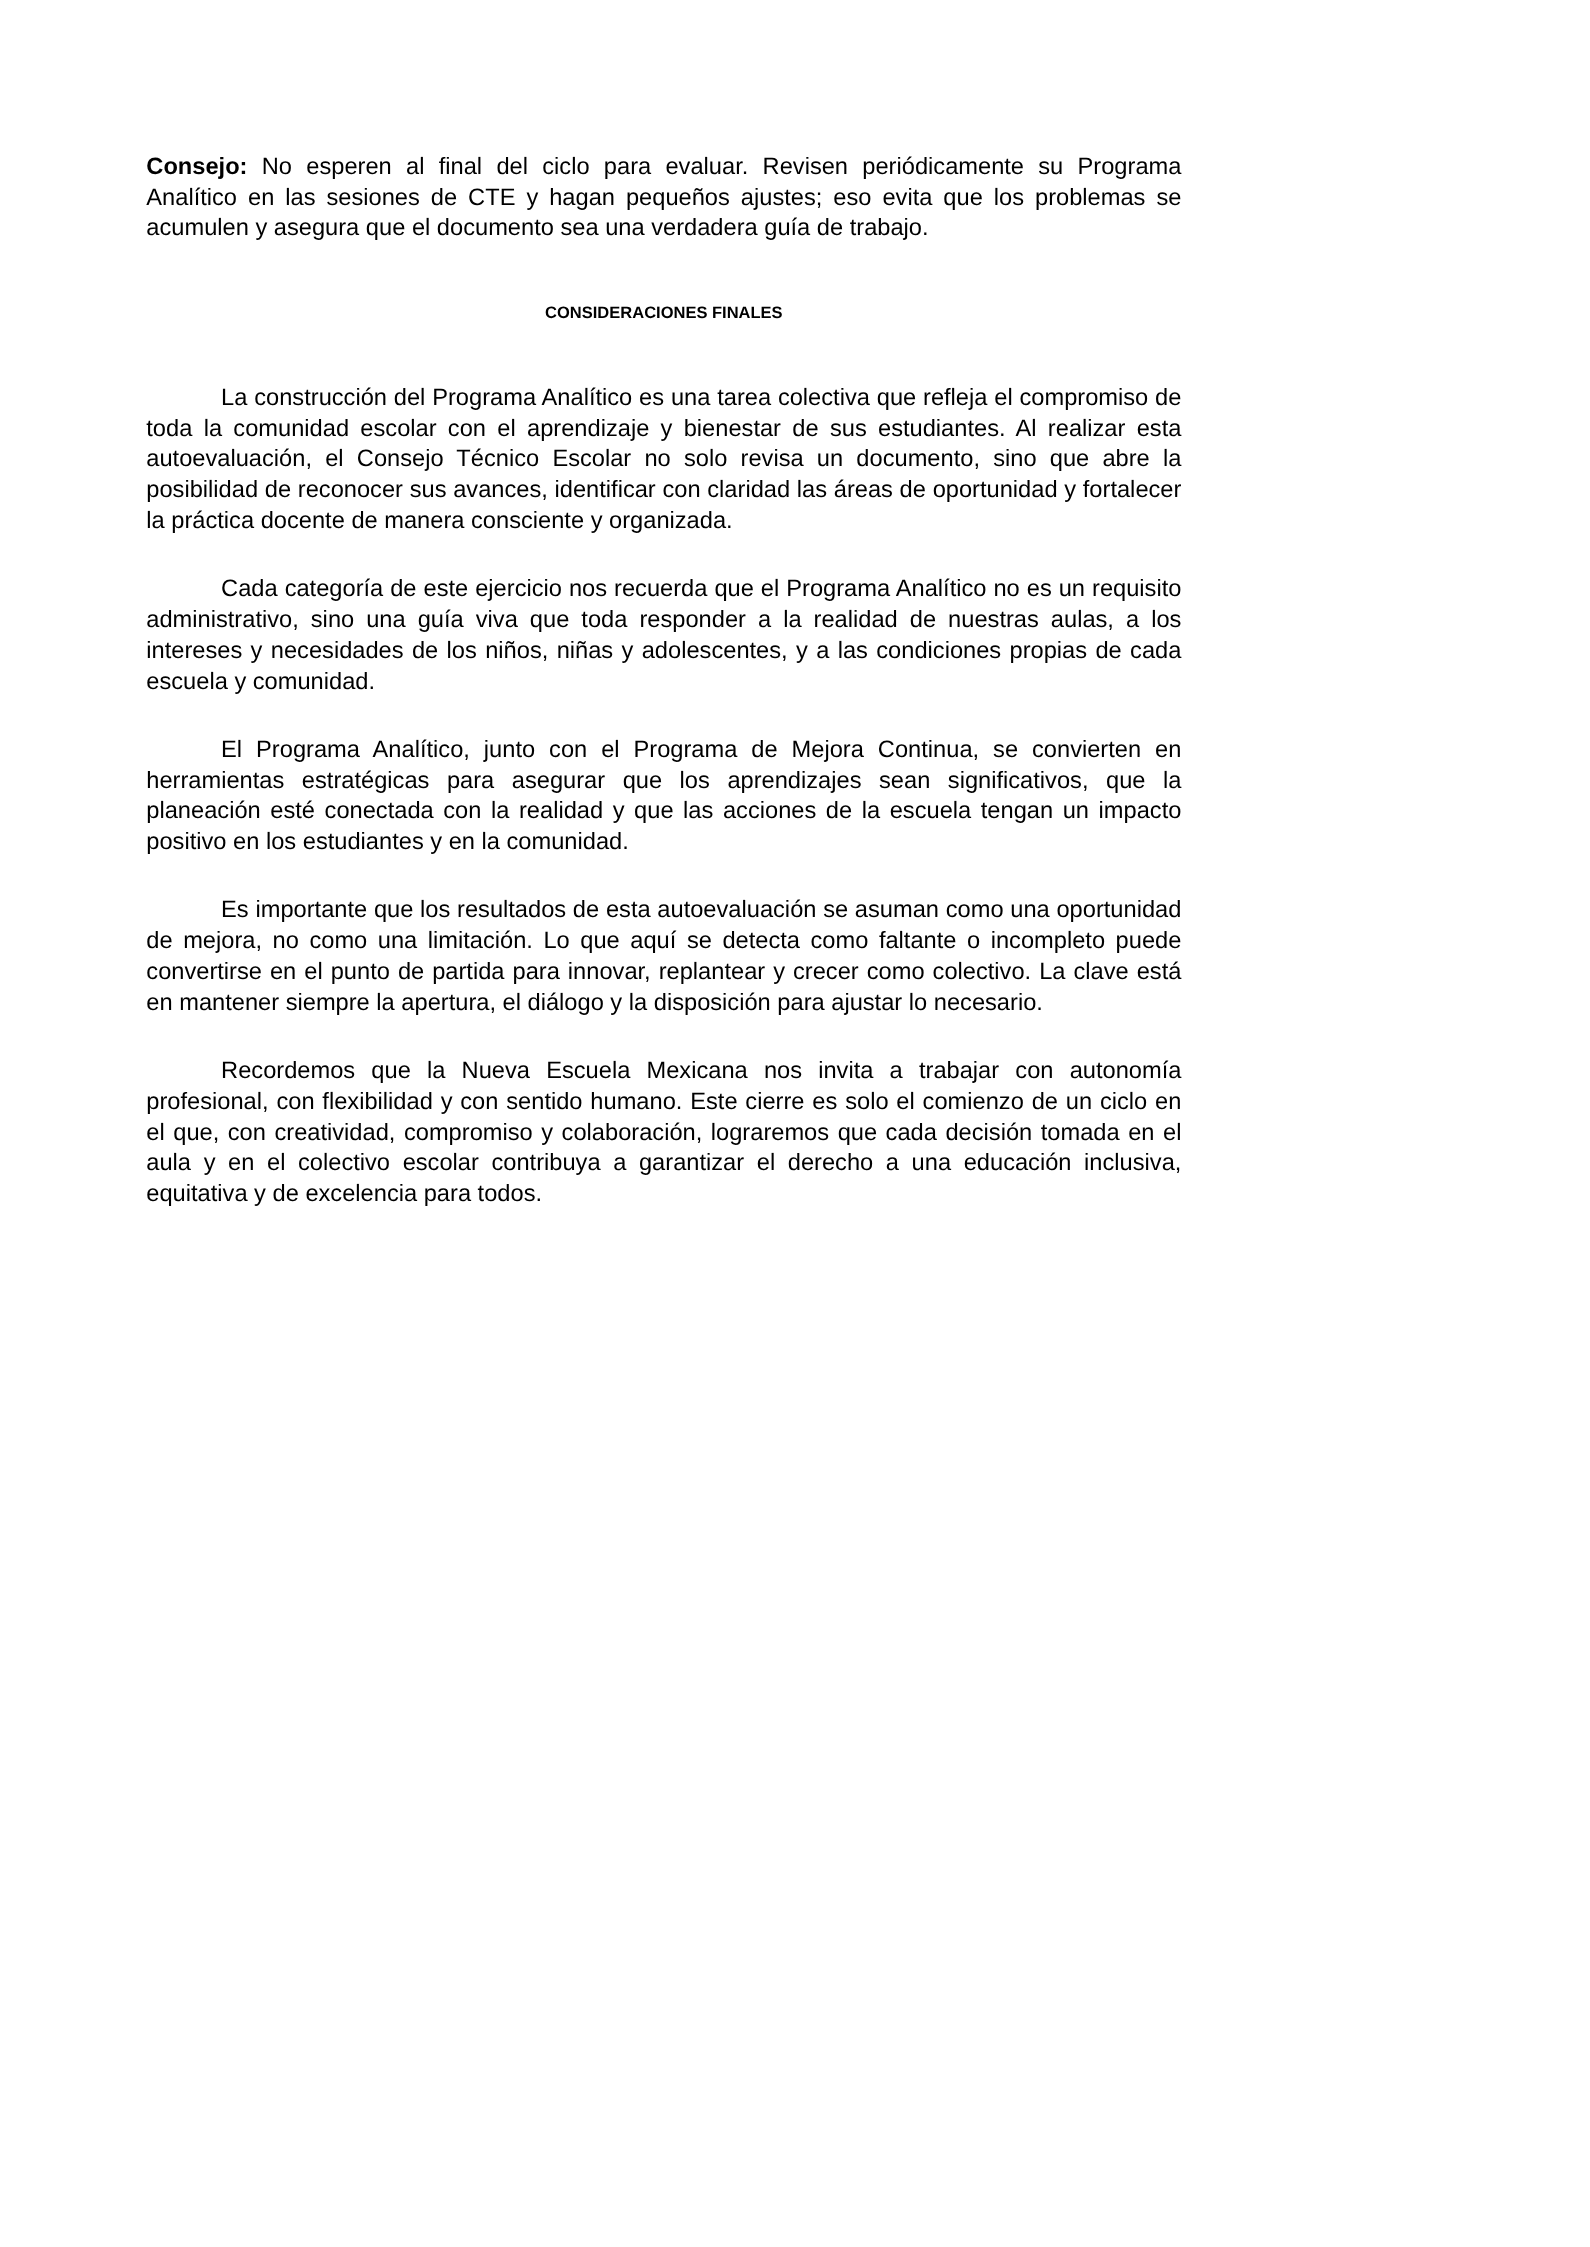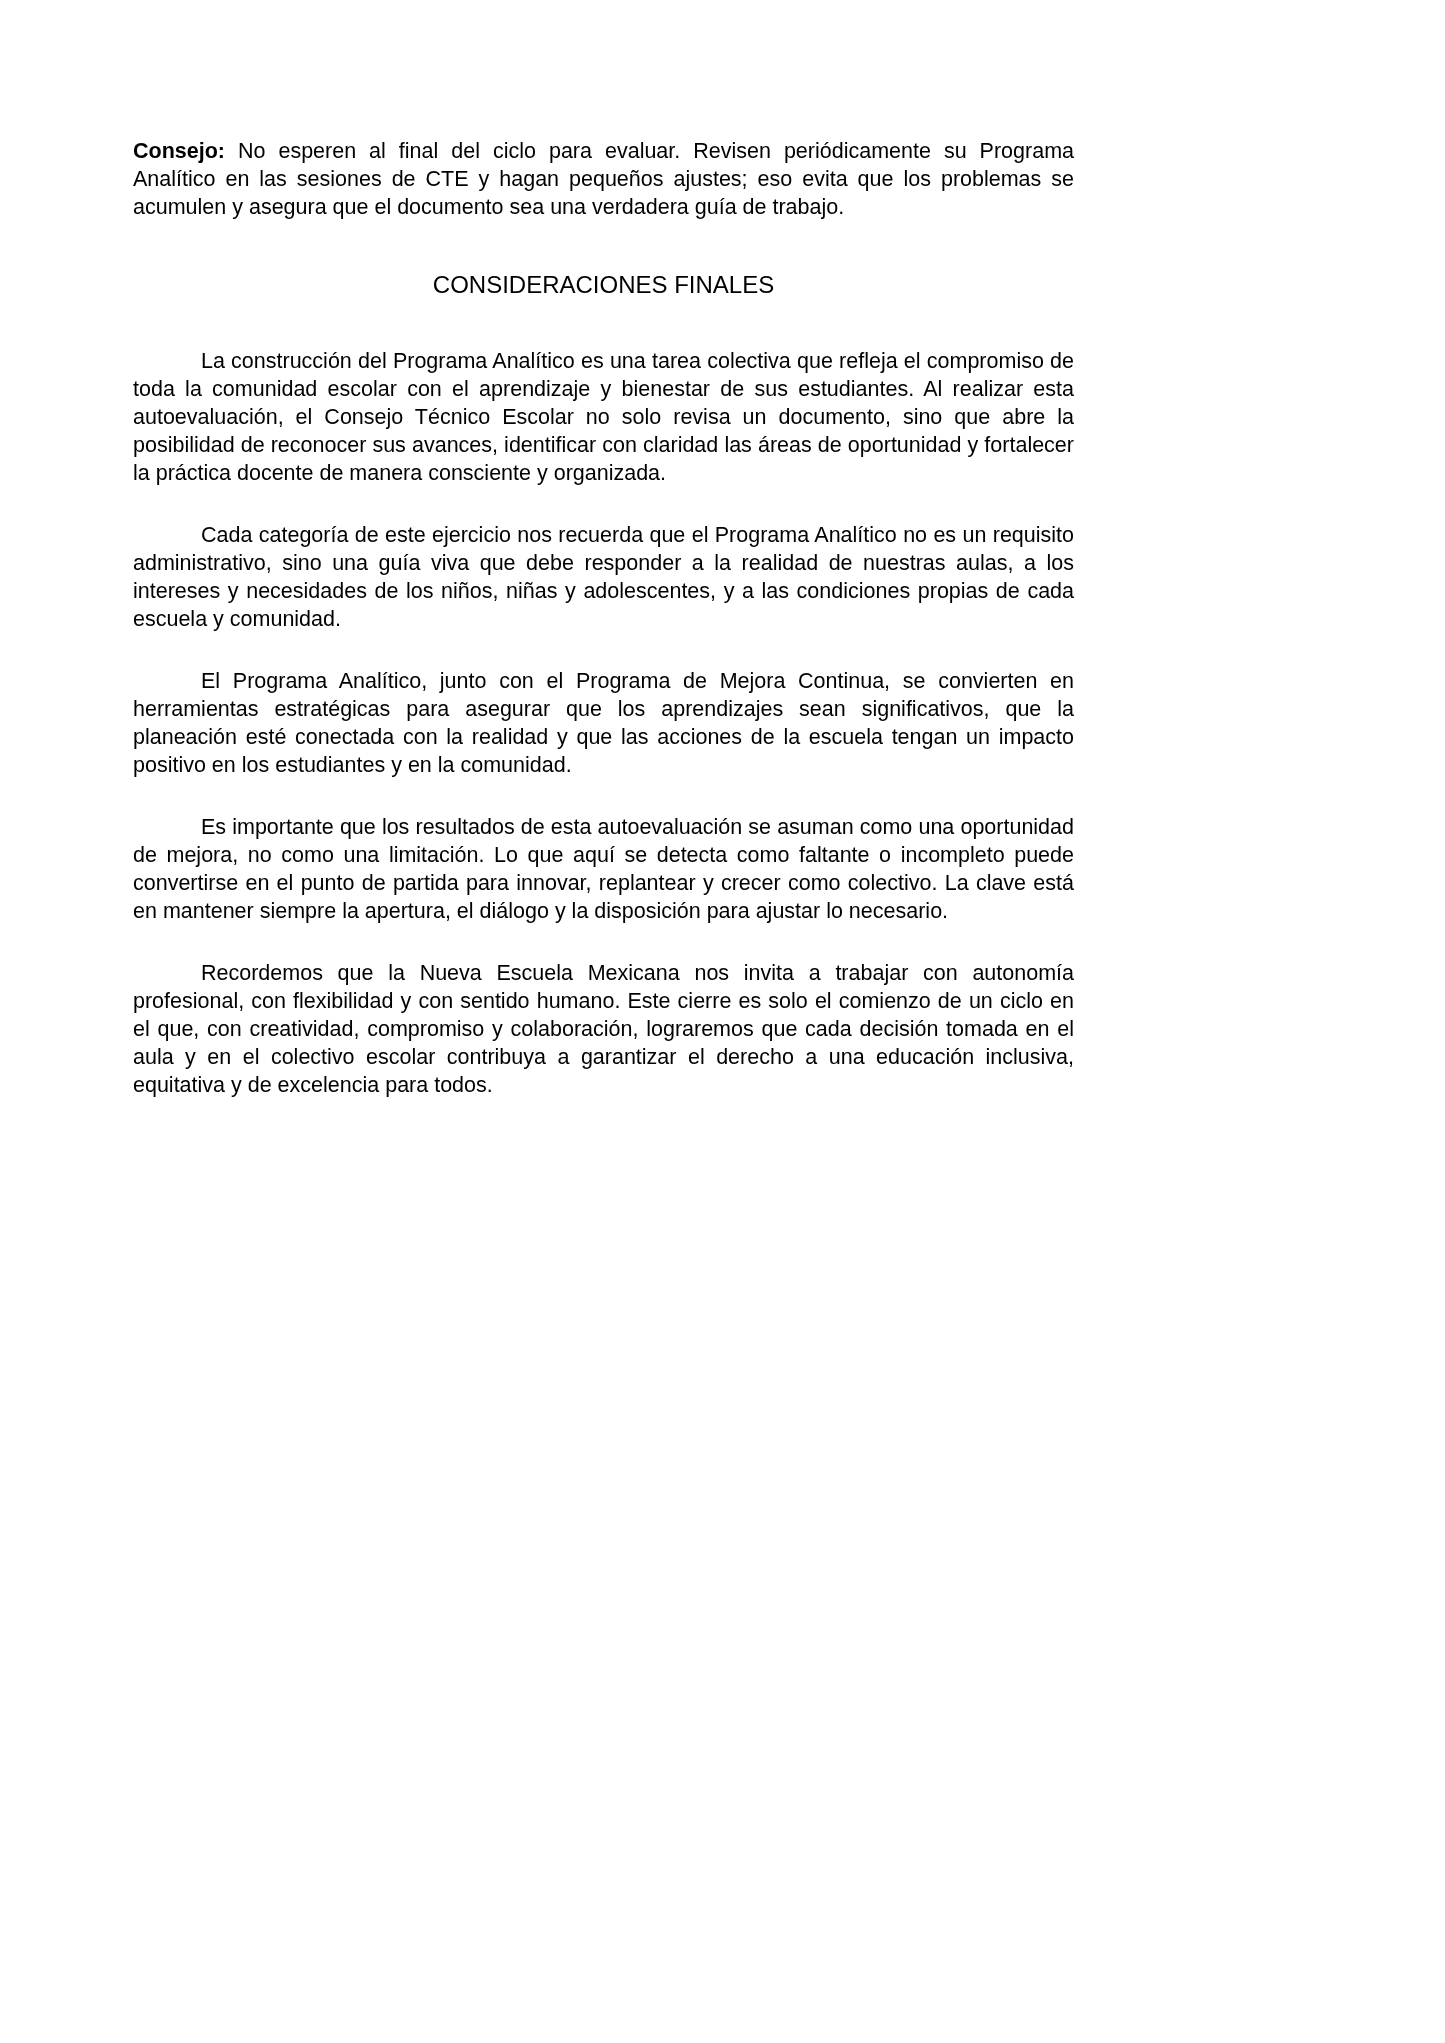--- a/index.html
+++ b/index.html
@@ -23,40 +23,40 @@
   .para {
     margin: 0 0 34px 0;
     text-align: justify;
   }
   .para.indented {
     text-indent: 68px;
   }
   .doc-heading {
     margin: 50px 0 48px 0;
     text-align: center;
-    font-weight: normal;
-    font-size: 24px;
+    font-weight: bold;
+    font-size: 15px;
     line-height: 28px;
   }
   .lead-bold {
     font-weight: bold;
   }
 </style>
 </head>
 <body>
 
 <div class="page">
 
   <p class="para"><span class="lead-bold">Consejo:</span><span> No esperen al final del ciclo para evaluar. Revisen periódicamente su Programa Analítico en las sesiones de CTE y hagan pequeños ajustes; eso evita que los problemas se acumulen y asegura que el documento sea una verdadera guía de trabajo.</span></p>
 
   <h2 class="doc-heading">CONSIDERACIONES FINALES</h2>
 
   <p class="para indented">La construcción del Programa Analítico es una tarea colectiva que refleja el compromiso de toda la comunidad escolar con el aprendizaje y bienestar de sus estudiantes. Al realizar esta autoevaluación, el Consejo Técnico Escolar no solo revisa un documento, sino que abre la posibilidad de reconocer sus avances, identificar con claridad las áreas de oportunidad y fortalecer la práctica docente de manera consciente y organizada.</p>
 
-  <p class="para indented">Cada categoría de este ejercicio nos recuerda que el Programa Analítico no es un requisito administrativo, sino una guía viva que debe responder a la realidad de nuestras aulas, a los intereses y necesidades de los niños, niñas y adolescentes, y a las condiciones propias de cada escuela y comunidad.</p>
+  <p class="para indented">Cada categoría de este ejercicio nos recuerda que el Programa Analítico no es un requisito administrativo, sino una guía viva que toda responder a la realidad de nuestras aulas, a los intereses y necesidades de los niños, niñas y adolescentes, y a las condiciones propias de cada escuela y comunidad.</p>
 
   <p class="para indented">El Programa Analítico, junto con el Programa de Mejora Continua, se convierten en herramientas estratégicas para asegurar que los aprendizajes sean significativos, que la planeación esté conectada con la realidad y que las acciones de la escuela tengan un impacto positivo en los estudiantes y en la comunidad.</p>
 
   <p class="para indented">Es importante que los resultados de esta autoevaluación se asuman como una oportunidad de mejora, no como una limitación. Lo que aquí se detecta como faltante o incompleto puede convertirse en el punto de partida para innovar, replantear y crecer como colectivo. La clave está en mantener siempre la apertura, el diálogo y la disposición para ajustar lo necesario.</p>
 
   <p class="para indented">Recordemos que la Nueva Escuela Mexicana nos invita a trabajar con autonomía profesional, con flexibilidad y con sentido humano. Este cierre es solo el comienzo de un ciclo en el que, con creatividad, compromiso y colaboración, lograremos que cada decisión tomada en el aula y en el colectivo escolar contribuya a garantizar el derecho a una educación inclusiva, equitativa y de excelencia para todos.</p>
 
 </div>
 
 </body></html>

